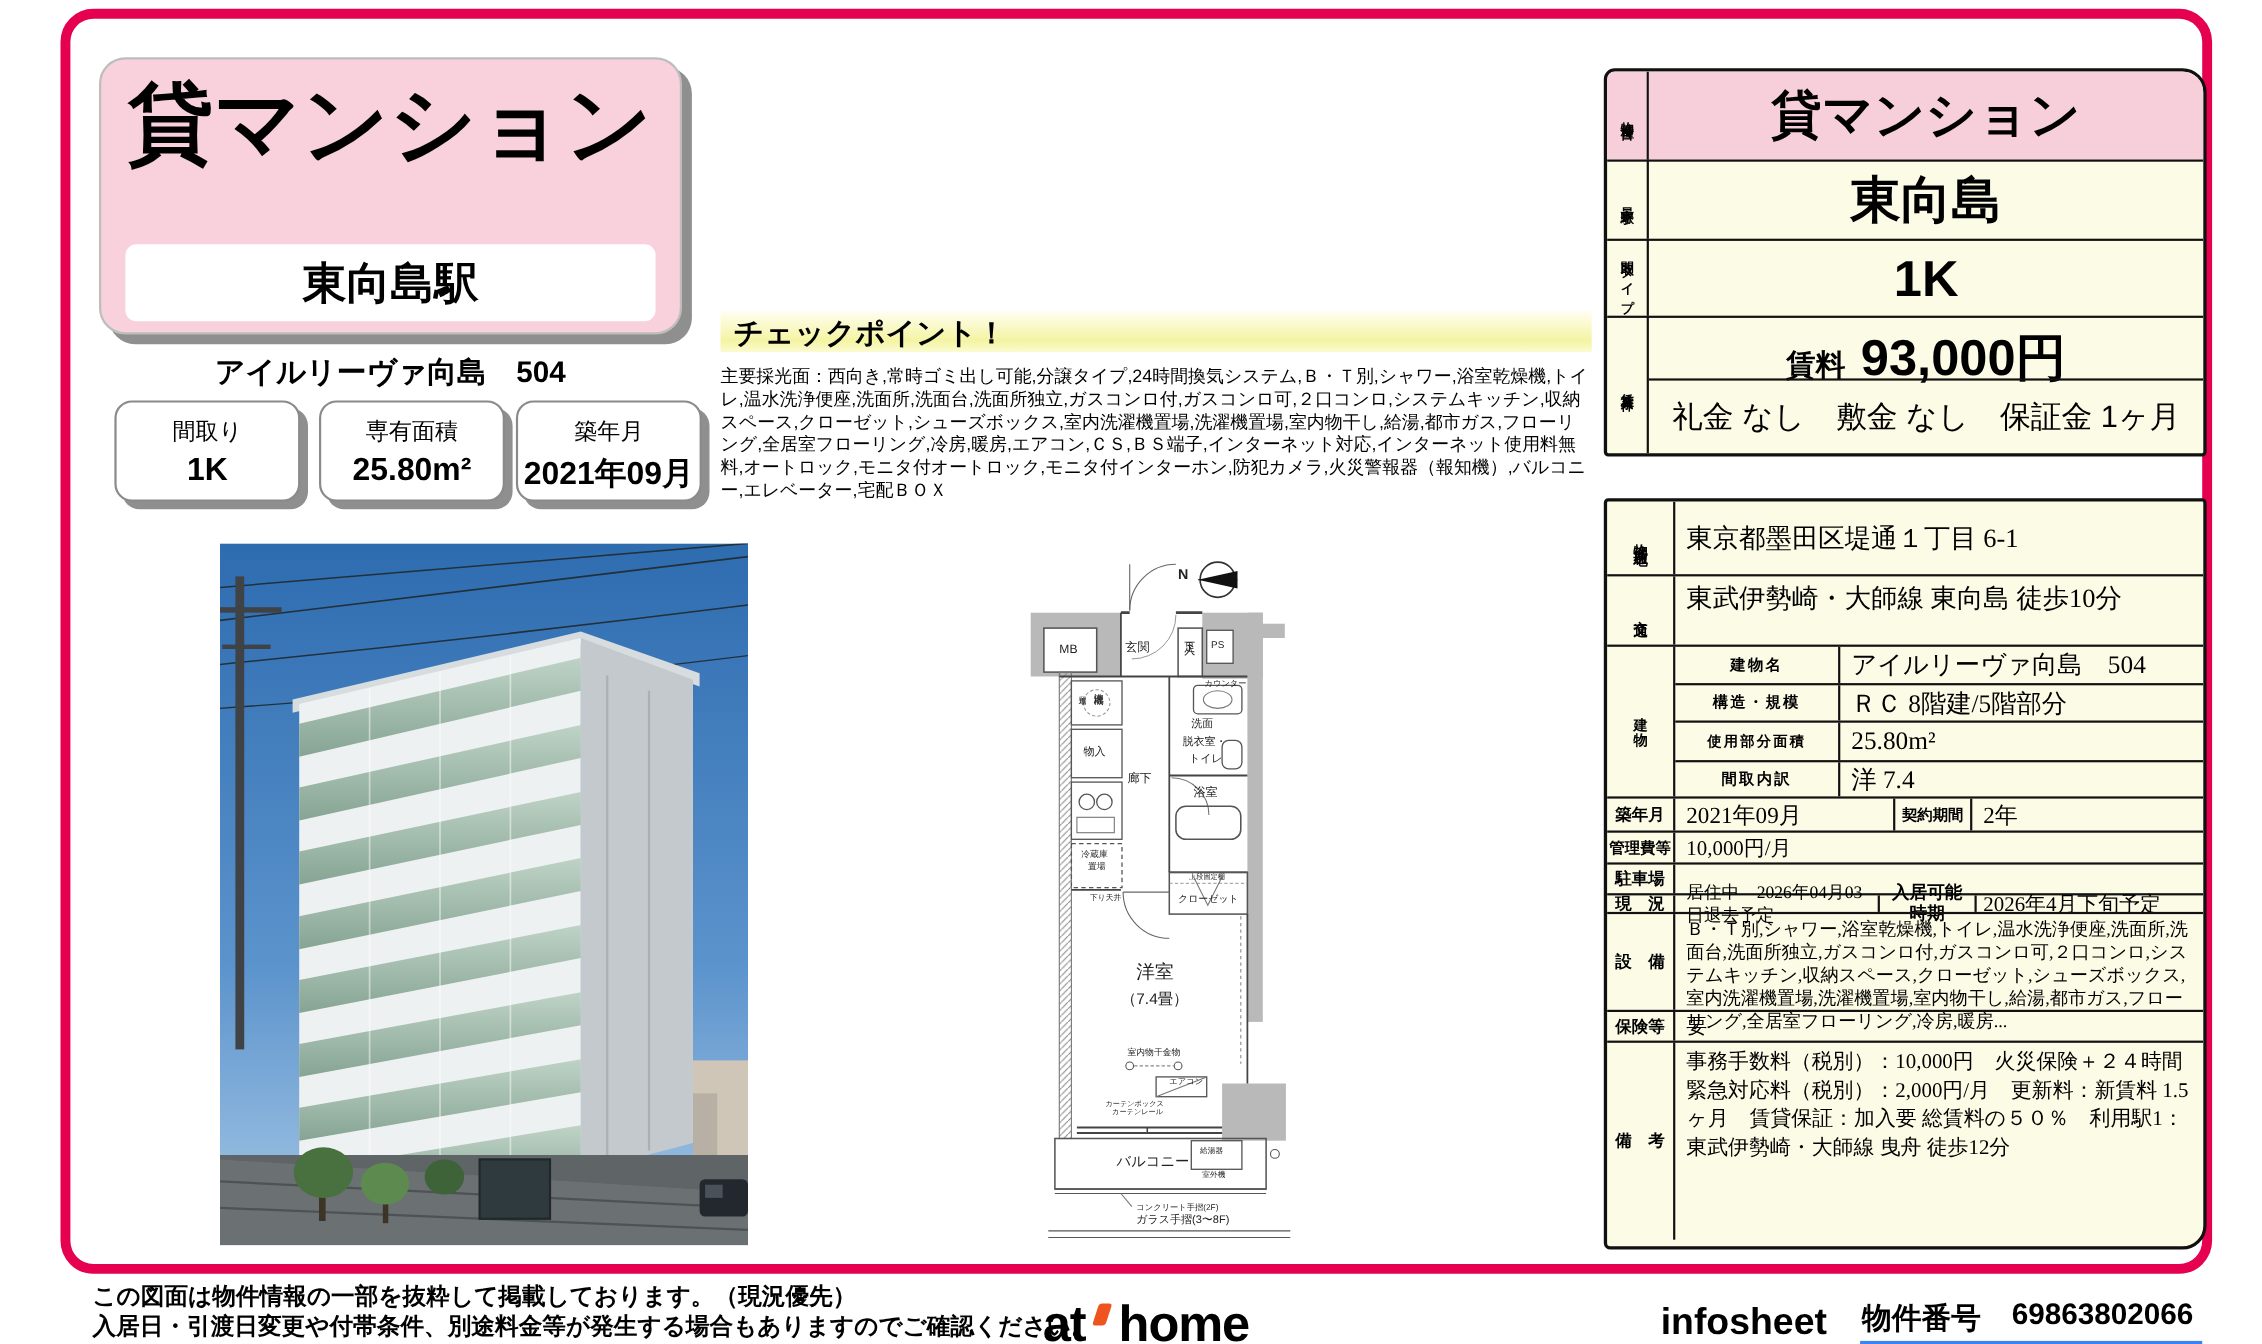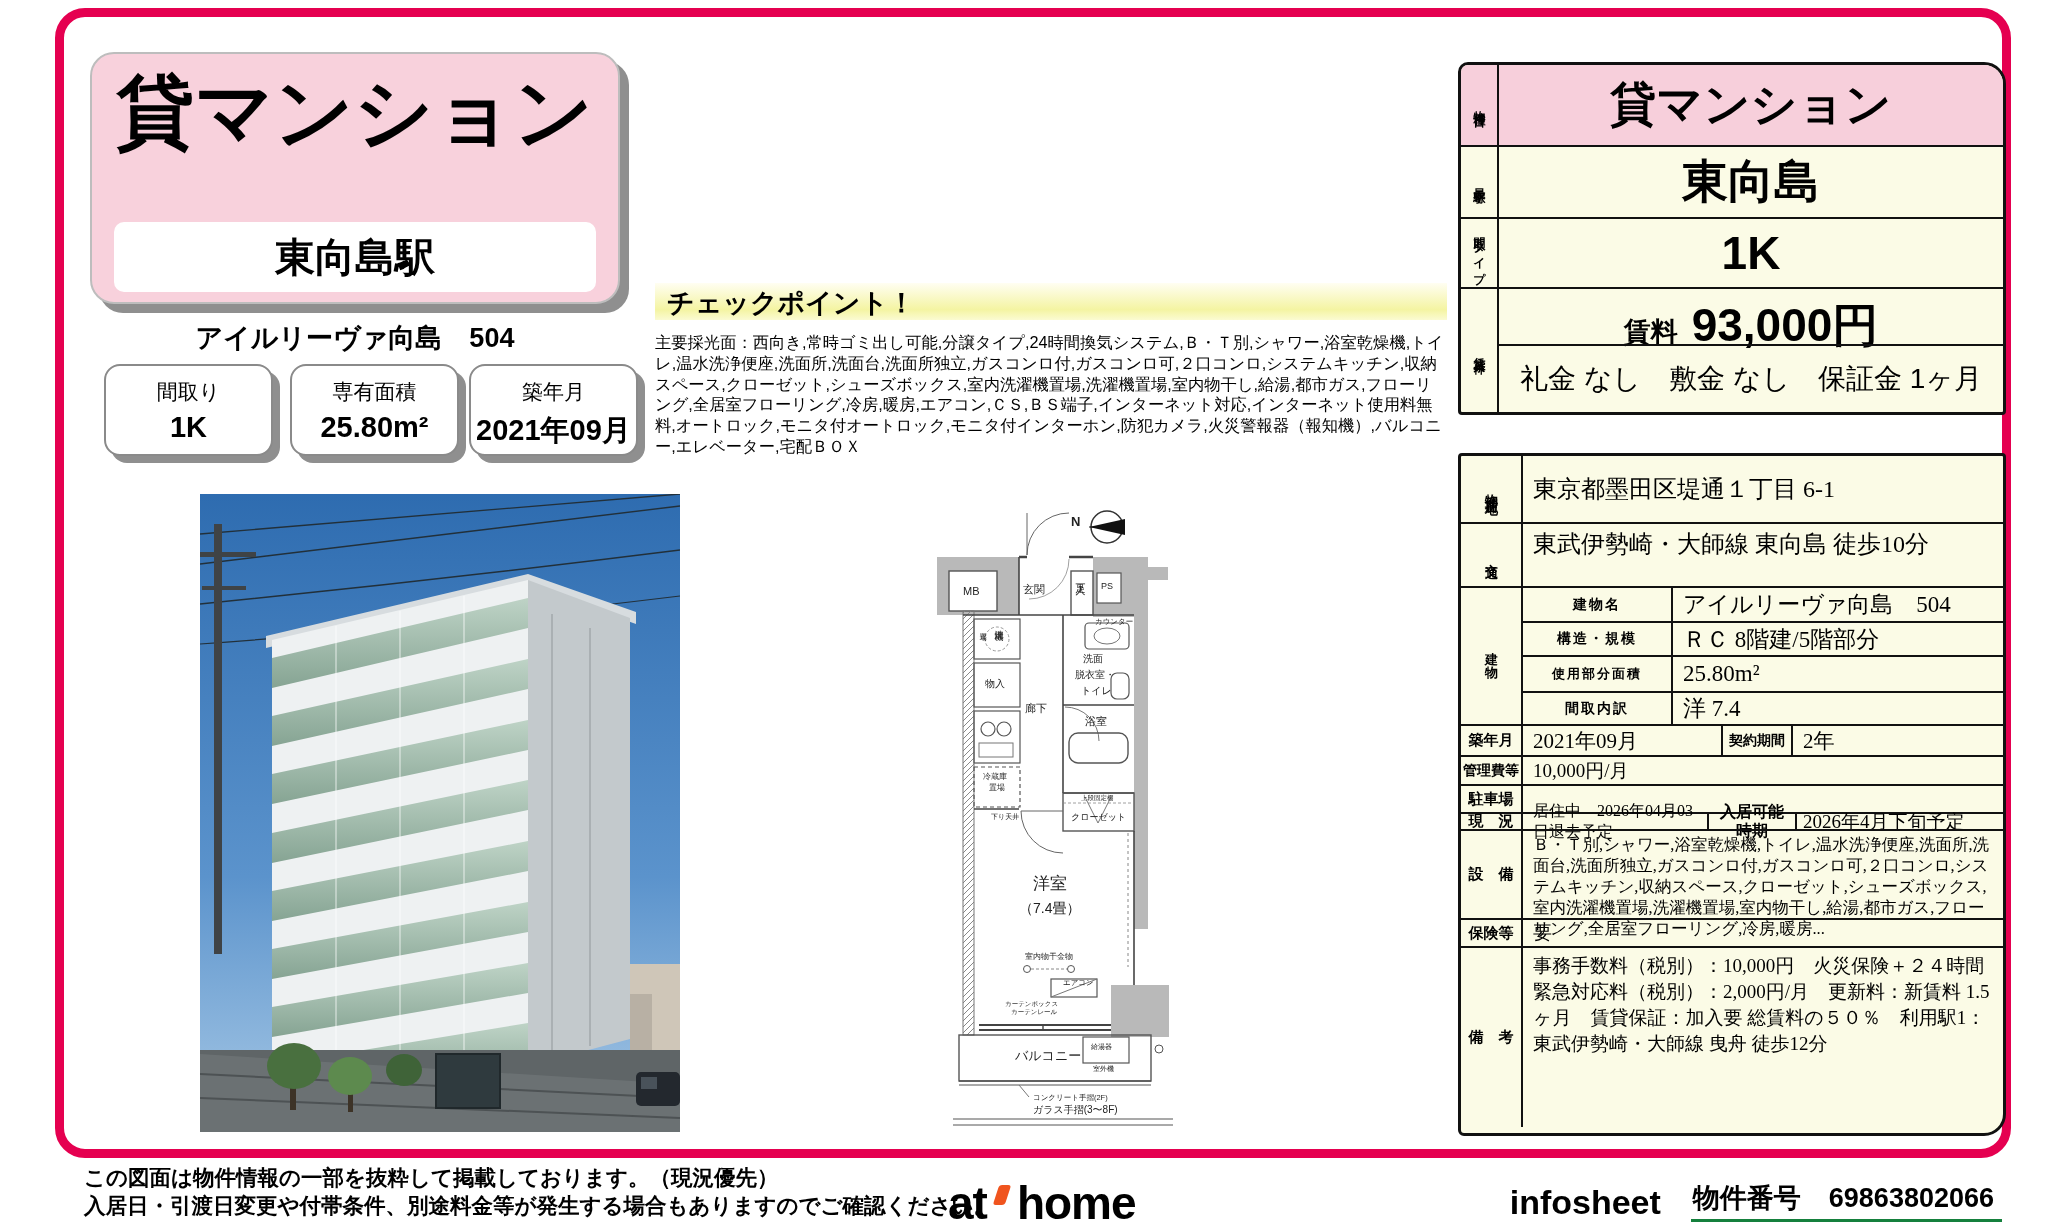--- a/index.html
+++ b/index.html
@@ -79,22 +79,22 @@
     box-sizing:border-box;text-align:center;line-height:1.15;}
 
   
   .disclaimer{position:absolute;left:84px;top:1164px;font-size:21.5px;font-weight:bold;line-height:1.32;}
   .logo{position:absolute;left:948px;top:1176px;display:flex;align-items:center;
     font-size:46px;font-weight:bold;letter-spacing:-1px;}
   .logo-mark{width:12px;height:20px;background:#f0541e;border-radius:3px;
     transform:skewX(-18deg);margin:0 9px 16px 9px;}
   .infosheet{position:absolute;right:54px;top:1180px;display:flex;align-items:flex-end;gap:30px;}
   .is-word{font-size:34px;font-weight:bold;}
-  .property-no{display:flex;gap:28px;border-bottom:3px solid #15803d;
-    padding:0 8px 3px 2px;font-size:27px;font-weight:bold;align-items:center;}
+  .property-no{display:flex;gap:28px;border-bottom:3px solid #3b82f6;
+    padding:0 8px 3px 2px;font-size:27px;font-weight:bold;}
 </style>
 </head>
 <body>
 
 <div class="page">
   <div class="frame"></div>
 
   <div class="title-card">
     <div class="type">貸マンション</div>
     <div class="station-box">東向島駅</div>

